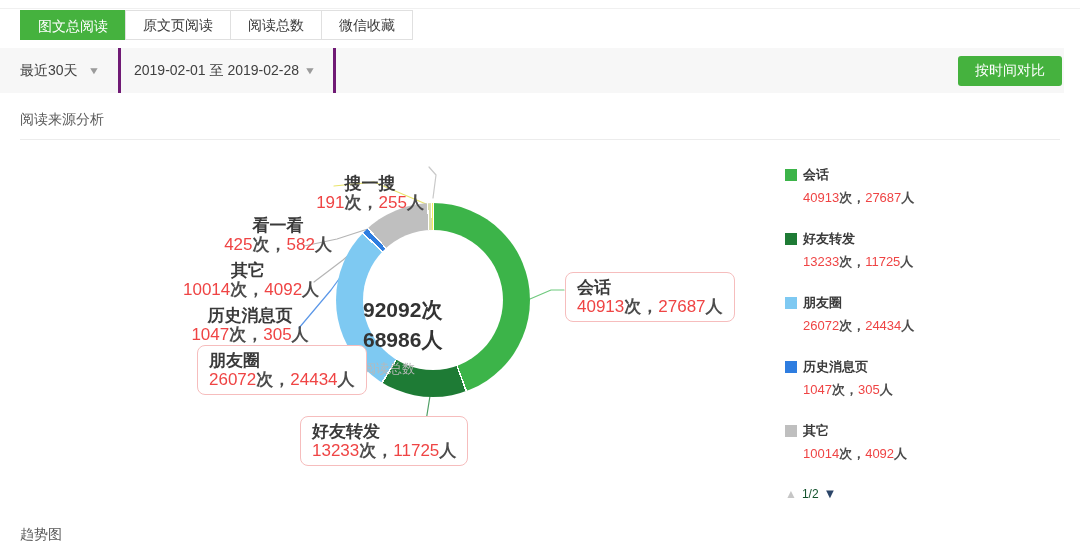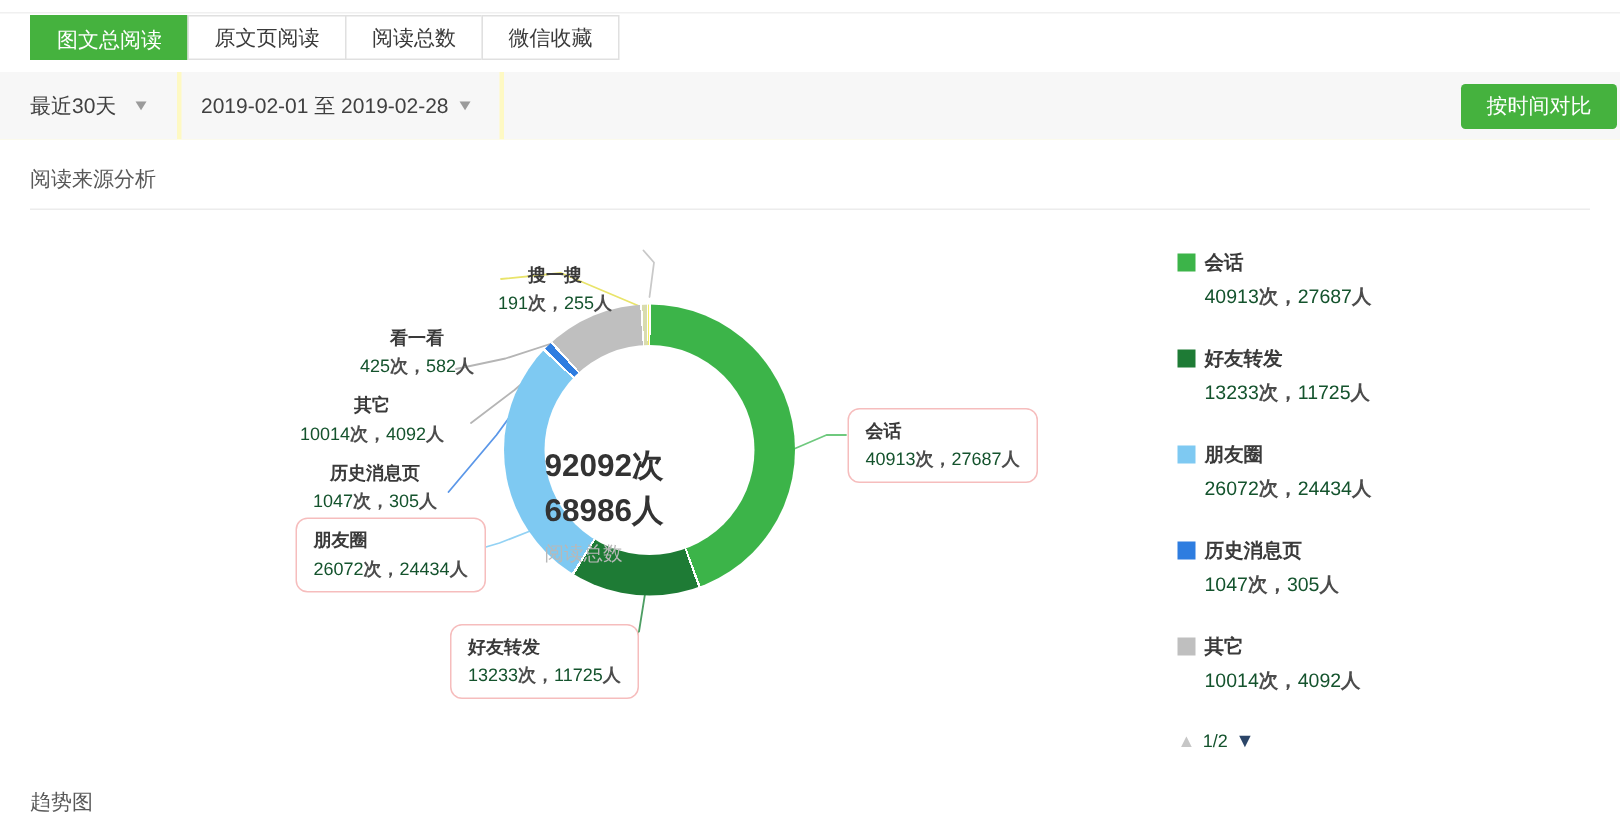--- a/index.html
+++ b/index.html
@@ -15,21 +15,21 @@
   .tab {
     height:30px; line-height:28px; padding:0 17px; font-size:14px;
     background:#fff; border:1px solid #e0e0e0; color:#3a3a3a; margin-left:-1px;
     cursor:pointer; white-space:nowrap;
   }
   .tab.active {
     background:#45b23e; border-color:#45b23e; color:#fff; margin-left:0; line-height:30px;
   }
 
   
-  .filterbar { position:absolute; top:48px; left:0; right:0; height:45px; display:flex; background:#fef9c3; }
+  .filterbar { position:absolute; top:48px; left:0; right:16px; height:45px; display:flex; background:#701a75; }
   .fseg { background:#f7f7f7; display:flex; align-items:center; }
   .fseg1 { width:118px; padding-left:20px; }
   .fseg2 { width:212px; padding-left:13px; margin-left:3px; }
   .fseg3 { flex:1; margin-left:3px; justify-content:flex-end; padding-right:2px; }
   .f-label { font-size:14px; color:#404040; white-space:nowrap; }
   .caret { font-size:10px; color:#9b9b9b; margin-left:11px; transform:scaleX(1.25); display:inline-block; }
   .caret.tight { margin-left:6px; }
   .compare-btn {
     background:#45b23e; color:#fff; border:none; border-radius:3px;
     height:30px; padding:0 17px; font-size:14px; cursor:pointer; white-space:nowrap;
@@ -46,24 +46,24 @@
   .connectors { position:absolute; left:0; top:0; pointer-events:none; }
   .connectors polyline { fill:none; stroke-width:1.2; stroke-linejoin:round; stroke-linecap:round; }
 
   .donut { position:absolute; left:336px; top:53px; width:194px; height:194px; border-radius:50%; }
   .donut-hole { position:absolute; left:27px; top:27px; right:27px; bottom:27px; background:#fff; border-radius:50%; }
   .ct { position:absolute; left:0; width:100%; text-align:left; }
   .ct1 { top:66px; font-size:21px; font-weight:600; color:#333; }
   .ct2 { top:96px; font-size:21px; font-weight:600; color:#333; }
   .ct3 { top:130px; font-size:13px; color:#b8b8b8; }
 
-  .callout { position:absolute; text-align:center; font-size:12px; }
+  .callout { position:absolute; text-align:center; font-size:17px; }
   .c-name { color:#3a3a3a; font-weight:600; line-height:15px; white-space:nowrap; }
   .c-vals { margin-top:4px; white-space:nowrap; line-height:15px; }
-  .num { color:#14532d; }
+  .num { color:#ef4444; }
   .unit { color:#4c4c4c; font-weight:600; }
   .callout.boxed { border:1px solid #f6bdbd; border-radius:8px; padding:7px 11px; background:#fff; text-align:left; }
 
   .co-sousou  { left:305px; top:26px;  width:130px; }
   .co-kankan  { left:218px; top:68px;  width:120px; }
   .co-qita    { left:183px; top:113px; width:130px; }
   .co-lishi   { left:185px; top:158px; width:130px; }
   .co-pengyq  { left:197px; top:195px; }
   .co-haoyou  { left:300px; top:266px; }
   .co-huihua  { left:565px; top:122px; }

